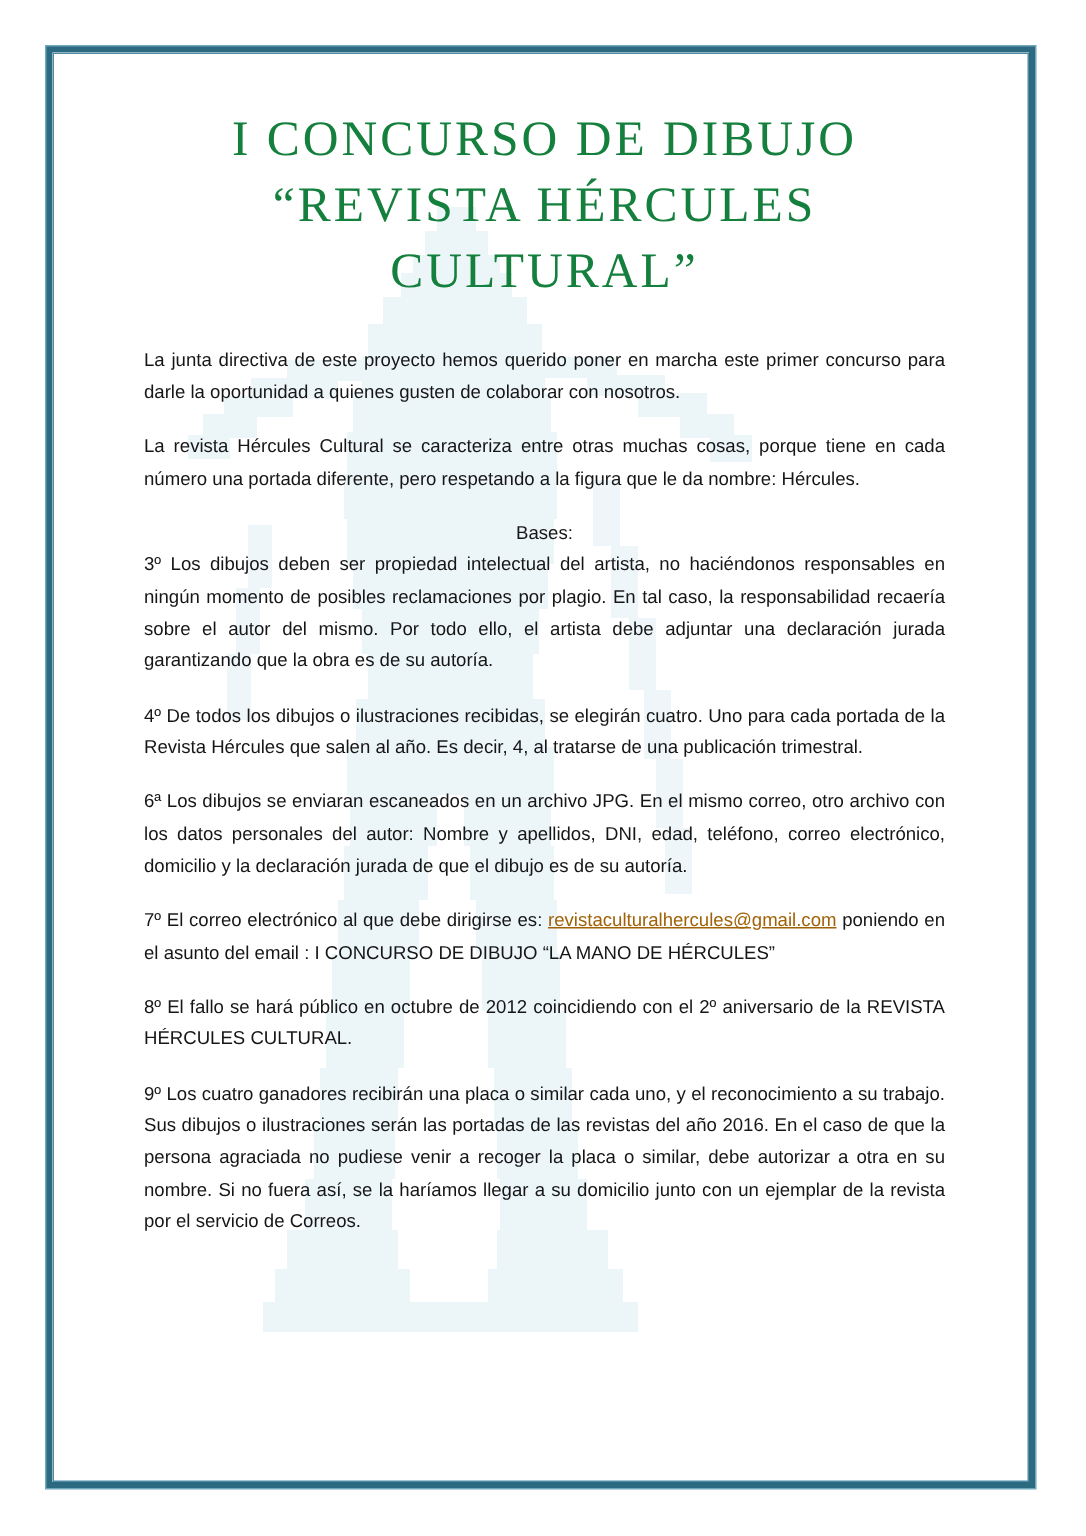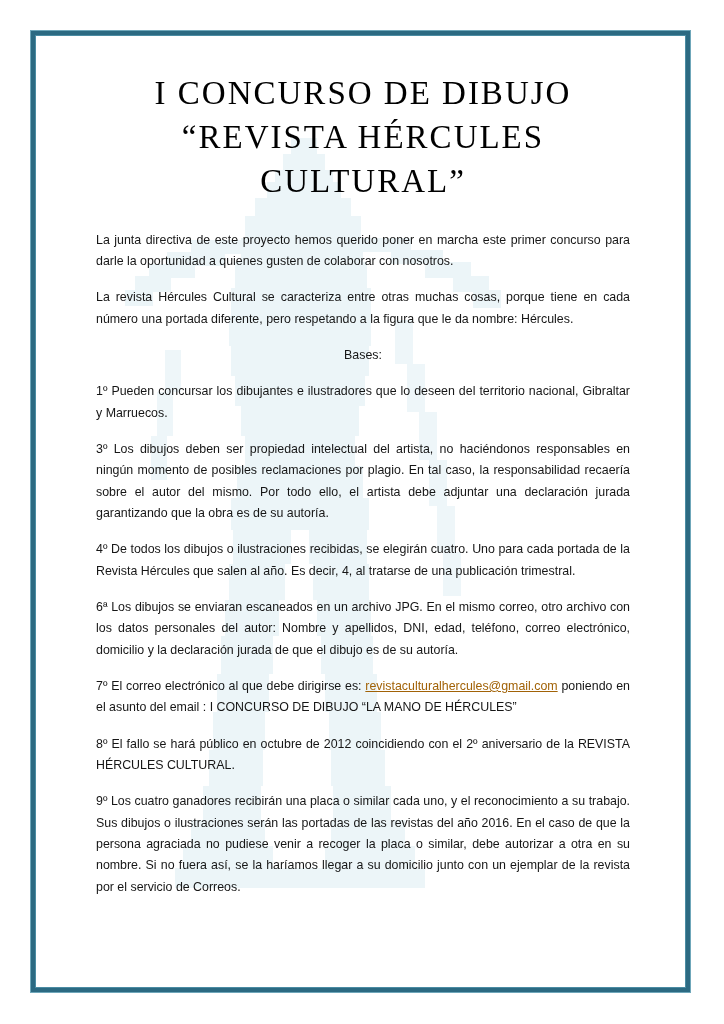--- a/index.html
+++ b/index.html
@@ -49,39 +49,39 @@
     top: 72px;
     width: 534px;
   }
 
   .doc-title {
     text-align: center;
     font-family: "Liberation Serif", serif;
     font-size: 33px;
     line-height: 1.33;
     letter-spacing: 2.0px;
-    color: #000000;
+    color: #15803d;
     font-weight: 400;
     margin: 0 0 26px 0;
     white-space: pre-line;
   }
 
   p.body-par {
     margin: 0 0 15px 0;
     font-size: 12.4px;
     line-height: 1.72;
     color: #161616;
     text-align: justify;
     text-justify: inter-word;
     hyphens: none;
   }
   p.body-par.last { margin-bottom: 0; }
 
   p.center-par {
-    margin: 0 0 15px 0;
+    margin: 0 0 0 0;
     font-size: 12.4px;
     line-height: 1.72;
     color: #161616;
     text-align: center;
   }
 
   a.email-link {
     color: #a16207;
     text-decoration: underline;
   }
@@ -185,21 +185,20 @@
   <div id="content">
 
     <h1 class="doc-title">I CONCURSO DE DIBUJO
 “REVISTA HÉRCULES CULTURAL”</h1>
 
     <p class="body-par">La junta directiva de este proyecto hemos querido poner en marcha este primer concurso para darle la oportunidad a quienes gusten de colaborar con nosotros.</p>
     <p class="body-par">La revista Hércules Cultural se caracteriza entre otras muchas cosas, porque tiene en cada número una portada diferente, pero respetando a la figura que le da nombre: Hércules.</p>
 
     <p class="center-par">Bases:</p>
 
-    <p class="body-par">1º Pueden concursar los dibujantes e ilustradores que lo deseen del territorio nacional, Gibraltar y Marruecos.</p>
     <p class="body-par">3º Los dibujos deben ser propiedad intelectual del artista, no haciéndonos responsables en ningún momento de posibles reclamaciones por plagio. En tal caso, la responsabilidad recaería sobre el autor del mismo. Por todo ello, el artista debe adjuntar una declaración jurada garantizando que la obra es de su autoría.</p>
     <p class="body-par">4º De todos los dibujos o ilustraciones recibidas, se elegirán cuatro. Uno para cada portada de la Revista Hércules que salen al año. Es decir, 4, al tratarse de una publicación trimestral.</p>
     <p class="body-par">6ª Los dibujos se enviaran escaneados en un archivo JPG. En el mismo correo, otro archivo con los datos personales del autor: Nombre y apellidos, DNI, edad, teléfono, correo electrónico, domicilio y la declaración jurada de que el dibujo es de su autoría.</p>
 
     <p class="body-par"><span>7º El correo electrónico al que debe dirigirse es: </span><a class="email-link" href="#">revistaculturalhercules@gmail.com</a><span> poniendo en el asunto del email : I CONCURSO DE DIBUJO “LA MANO DE HÉRCULES”</span></p>
 
     <p class="body-par">8º El fallo se hará público en octubre de 2012 coincidiendo con el 2º aniversario de la REVISTA HÉRCULES CULTURAL.</p>
     <p class="body-par last">9º Los cuatro ganadores recibirán una placa o similar cada uno, y el reconocimiento a su trabajo. Sus dibujos o ilustraciones serán las portadas de las revistas del año 2016. En el caso de que la persona agraciada no pudiese venir a recoger la placa o similar, debe autorizar a otra en su nombre. Si no fuera así, se la haríamos llegar a su domicilio junto con un ejemplar de la revista por el servicio de Correos.</p>
 
   </div>

